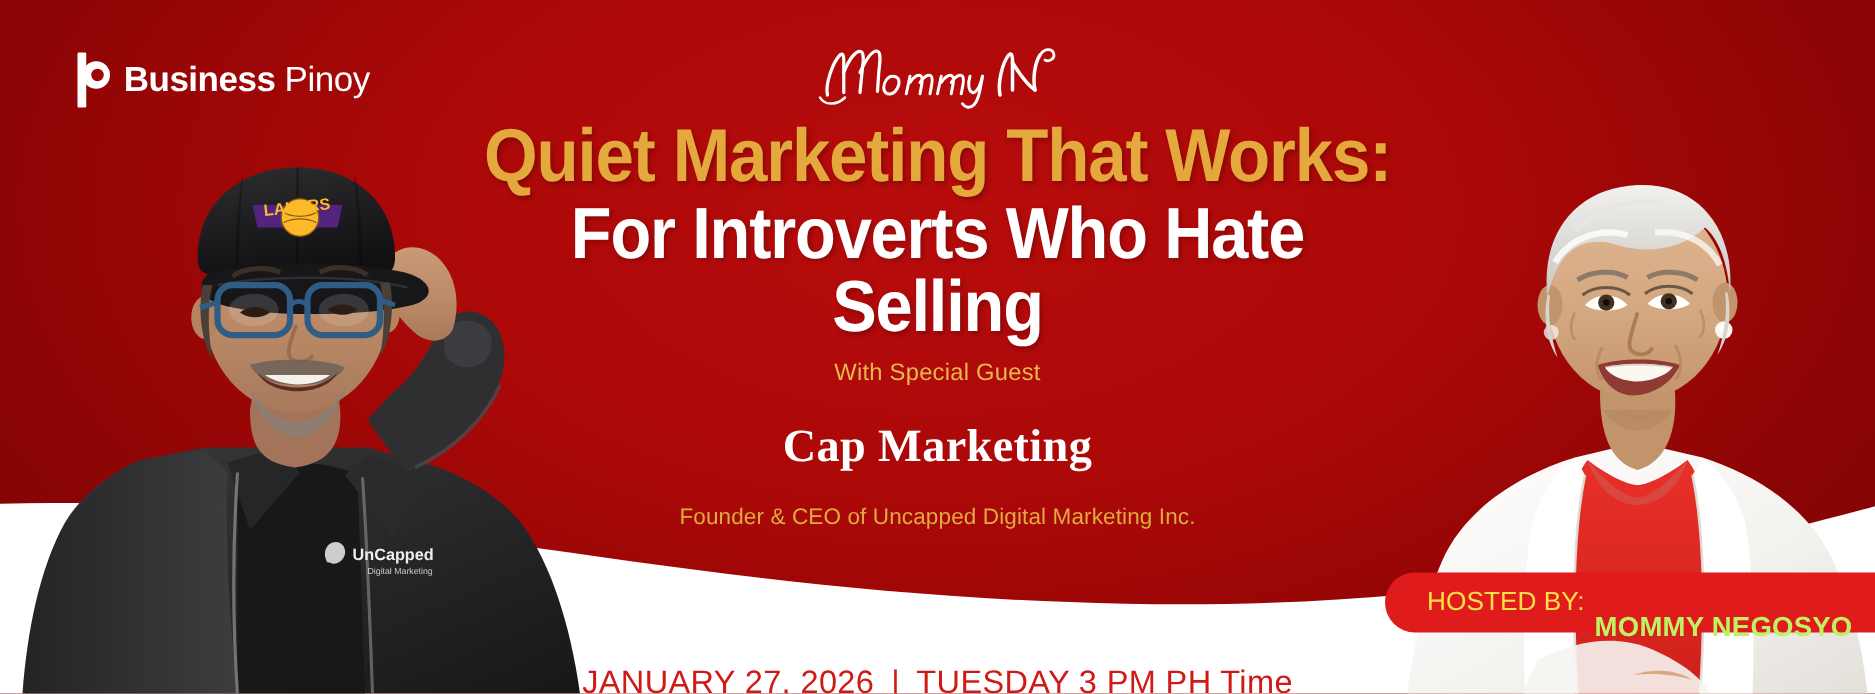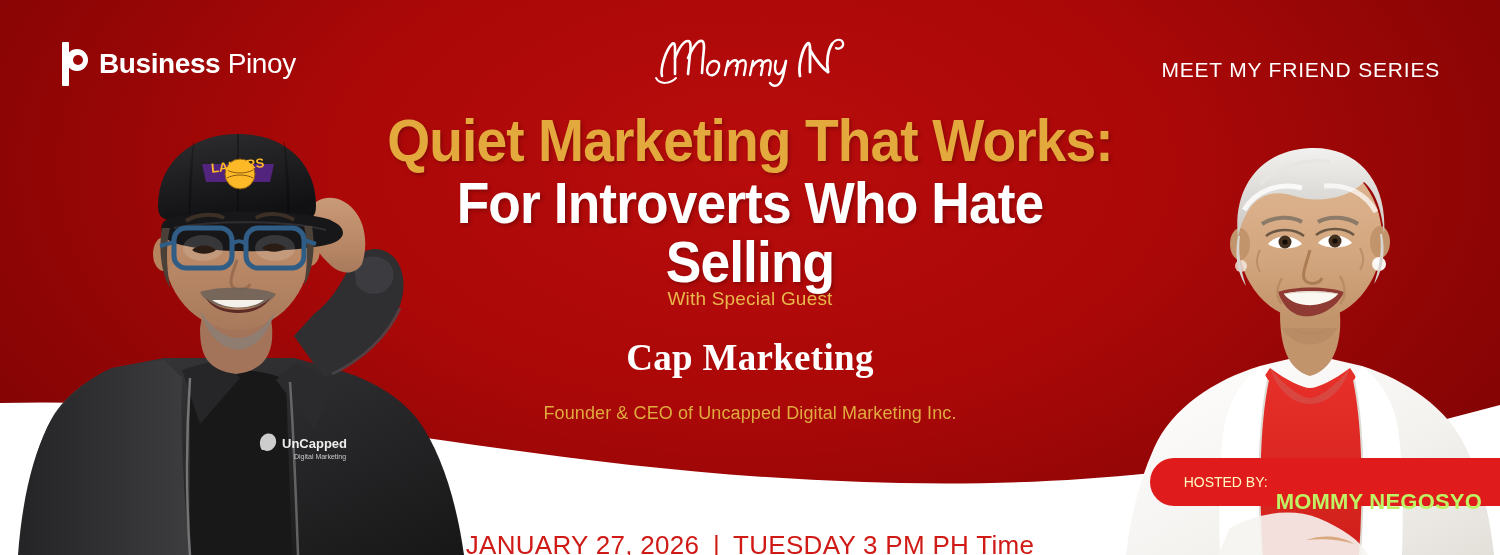--- a/index.html
+++ b/index.html
@@ -41,21 +41,21 @@
   }
   #mommy-script svg { display:inline-block; }
 
   #series-label {
     position:absolute; right:60px; top:58px;
     color:#fff; font-size:21px; font-weight:normal; letter-spacing:0.8px;
     white-space:nowrap;
   }
 
   
-  #headline { position:absolute; left:0; right:0; top:112px; text-align:center; }
+  #headline { position:absolute; left:0; right:0; top:96px; text-align:center; }
   .hl {
     font-family:"Liberation Sans", sans-serif;
     font-weight:bold; line-height:0.98; white-space:nowrap;
     letter-spacing:-1px;
     transform:scaleX(0.92); transform-origin:center;
   }
   #hl1 { font-size:60px; color:#e3a93c; text-shadow:2px 2px 4px rgba(60,0,0,.35); }
   #hl2 { font-size:58px; color:#ffffff; text-shadow:2px 2px 4px rgba(60,0,0,.35); margin-top:4px; }
   #hl3 { font-size:58px; color:#ffffff; text-shadow:2px 2px 4px rgba(60,0,0,.35); margin-top:2px; }
 
@@ -77,21 +77,21 @@
   }
   #date-line .sep { color:#cf1a16; padding:0 6px; }
 
   
   #hosted-pill {
     position:absolute; right:0; top:458px; height:48px;
     background:#e01b1b; border-radius:24px 0 0 24px;
     display:flex; align-items:center; padding:0 18px 0 34px;
     z-index:7; white-space:nowrap;
   }
-  #hosted-pill .lbl { color:#fef9c3; font-size:14px; font-weight:normal; }
+  #hosted-pill .lbl { color:#fde047; font-size:21px; font-weight:normal; }
   #hosted-pill .who { color:#bef264; font-size:22px; font-weight:bold; margin-left:8px; letter-spacing:.2px;margin-top:40px; }
 
   
   #man   { position:absolute; left:-6px;  top:78px;  width:520px; height:477px; z-index:4; }
   #woman { position:absolute; right:-10px; top:88px; width:400px; height:467px; z-index:5; }
   svg.portrait { display:block; width:100%; height:100%; }
 </style>
 </head>
 <body>
 
@@ -136,21 +136,20 @@
 
         <path d="M150,48 C148,38 152,22 157,16 C159,14 160,16 160,20 L160,44" stroke-width="2.8"></path>
         <path d="M160,22 C166,32 172,40 178,44" stroke-width="2.8"></path>
         <path d="M178,44 C176,34 178,22 182,16" stroke-width="2.8"></path>
 
         <path d="M182,16 C186,10 192,11 193,15 C194,19 189,22 186,20" stroke-width="2.2"></path>
       </g>
     </svg>
   </div>
 
-  <div id="series-label">MEET MY FRIEND SERIES</div>
 
   <div id="headline">
     <div class="hl" id="hl1">Quiet Marketing That Works:</div>
     <div class="hl" id="hl2">For Introverts Who Hate</div>
     <div class="hl" id="hl3">Selling</div>
   </div>
 
   <div id="guest">
     <div id="with-guest">With Special Guest</div>
     <div id="guest-name">Cap Marketing</div>

